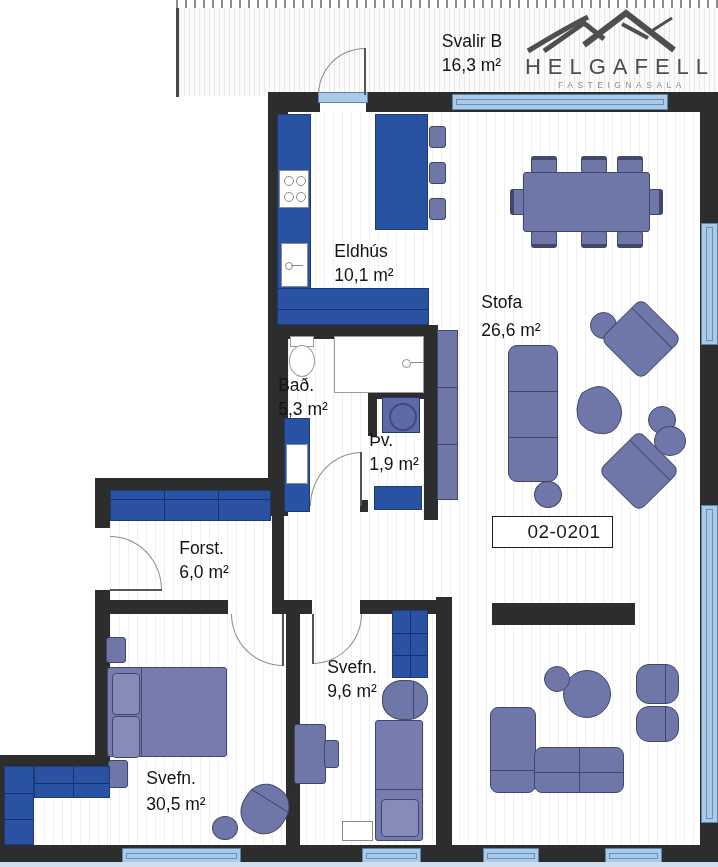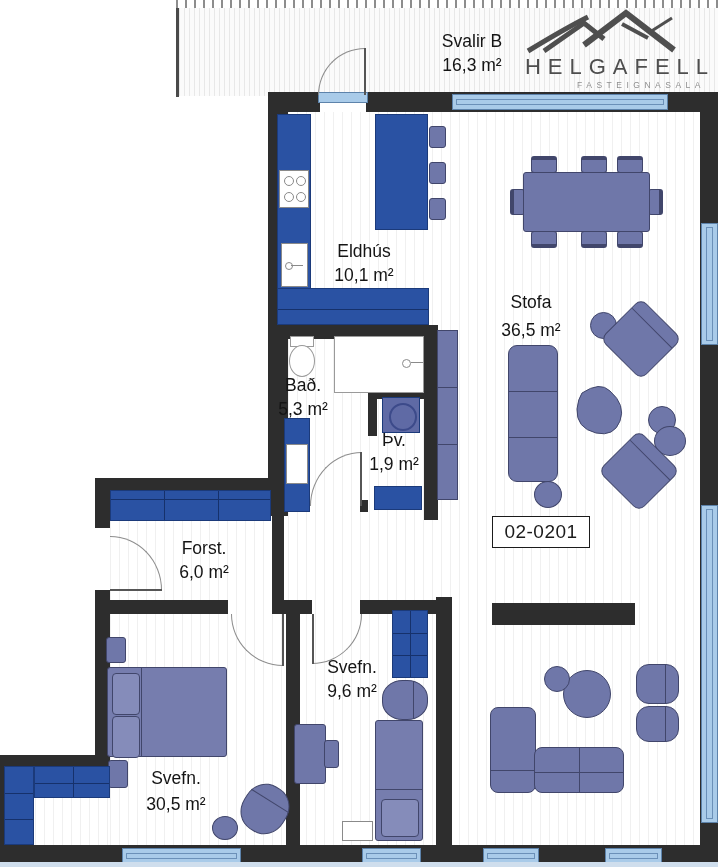--- a/index.html
+++ b/index.html
@@ -27,23 +27,23 @@
   
   .slate{position:absolute;background:#6f77a9;border:1px solid #41466b;box-sizing:border-box;border-radius:3px;}
   .blue{position:absolute;background:#2a52a3;border:1px solid #1b3a7a;box-sizing:border-box;}
   .white-fix{position:absolute;background:#fff;border:1px solid #8a8a8a;box-sizing:border-box;}
   .round{border-radius:50%;}
   .seam-h{position:absolute;left:0;right:0;height:1px;background:#41466b;}
   .seam-v{position:absolute;top:0;bottom:0;width:1px;background:#41466b;}
   .bseam-h{position:absolute;left:0;right:0;height:1px;background:#16316b;}
   .bseam-v{position:absolute;top:0;bottom:0;width:1px;background:#16316b;}
   
-  .room-label{position:absolute;text-align:center;font-size:17.5px;line-height:23.5px;color:#141414;transform:translateX(-50%);white-space:nowrap;}
+  .room-label{position:absolute;font-size:17.5px;line-height:23.5px;color:#141414;transform:translateX(-50%);white-space:nowrap;}
   .badge{position:absolute;background:#fff;border:1.6px solid #1b1b1b;font-size:19px;letter-spacing:0.5px;
-         display:flex;align-items:center;justify-content:center;}
+         display:flex;align-items:center;justify-content:center;padding-left:23px;}
   
   .brand{position:absolute;color:#4e4e4e;font-size:22px;letter-spacing:7px;text-align:center;white-space:nowrap;transform:translateX(-50%);}
   .tagline{position:absolute;color:#8f8f8f;font-size:8.5px;letter-spacing:4.5px;text-align:center;white-space:nowrap;transform:translateX(-50%);}
 </style>
 </head>
 <body>
 
 <div id="plan">
 
   <div class="hatch" style="left:176px;top:0;width:542px;height:10px;"></div>
@@ -51,21 +51,21 @@
   <div class="abs" style="left:176px;top:8px;width:3px;height:89px;background:#4a4a4a;"></div>
 
   <svg class="abs" style="left:522px;top:4px;" width="196" height="52" viewBox="0 0 196 52">
     <path d="M6 47 C 34 30, 50 21, 66 13" fill="none" stroke="#4f4f4f" stroke-width="5"></path>
     <path d="M22 47 L 62 19 L 82 35" fill="none" stroke="#4f4f4f" stroke-width="5"></path>
     <path d="M62 41 L 104 9 L 152 46" fill="none" stroke="#4f4f4f" stroke-width="6"></path>
     <path d="M100 20 L 126 34" fill="none" stroke="#4f4f4f" stroke-width="4"></path>
     <path d="M128 28 L 150 14" fill="none" stroke="#4f4f4f" stroke-width="3"></path>
   </svg>
   <div class="brand" style="left:620px;top:54px;">HELGAFELL</div>
-  <div class="tagline" style="left:622px;top:80px;padding-left:38px;">FASTEIGNASALA</div>
+  <div class="tagline" style="left:622px;top:80px;">FASTEIGNASALA</div>
 
   <div class="floor" style="left:288px;top:112px;width:412px;height:733px;"></div>
   <div class="floor" style="left:110px;top:492px;width:178px;height:353px;"></div>
   <div class="floor" style="left:8px;top:757px;width:102px;height:88px;"></div>
 
   <div class="wall" style="left:270px;top:92px;width:448px;height:20px;"></div>
   <div class="wall" style="left:700px;top:92px;width:18px;height:775px;"></div>
   <div class="wall" style="left:0;top:845px;width:718px;height:22px;"></div>
   <div class="wall" style="left:268px;top:92px;width:20px;height:424px;"></div>
   <div class="wall" style="left:95px;top:478px;width:185px;height:14px;"></div>
@@ -254,23 +254,23 @@
   <div class="badge" style="left:492px;top:516px;width:96px;height:30px;">02-0201</div>
 
   <div class="room-label" style="left:472px;top:30px;">
     <div>Svalir B</div>
       <div>16,3 m²</div>
   </div>
   <div class="room-label" style="left:364px;top:240px;">
     <div>Eldhús</div>
       <div>10,1 m²</div>
   </div>
-  <div class="room-label" style="left:511px;top:288px;line-height:28px;margin-left:20px;">
+  <div class="room-label" style="left:511px;top:288px;line-height:28px;">
     <div>Stofa</div>
-      <div>36,5 m²</div>
+      <div>26,6 m²</div>
   </div>
   <div class="room-label" style="left:303px;top:374px;">
     <div>Bað.</div>
       <div>5,3 m²</div>
   </div>
   <div class="room-label" style="left:394px;top:429px;">
     <div>Þv.</div>
       <div>1,9 m²</div>
   </div>
   <div class="room-label" style="left:204px;top:537px;">

